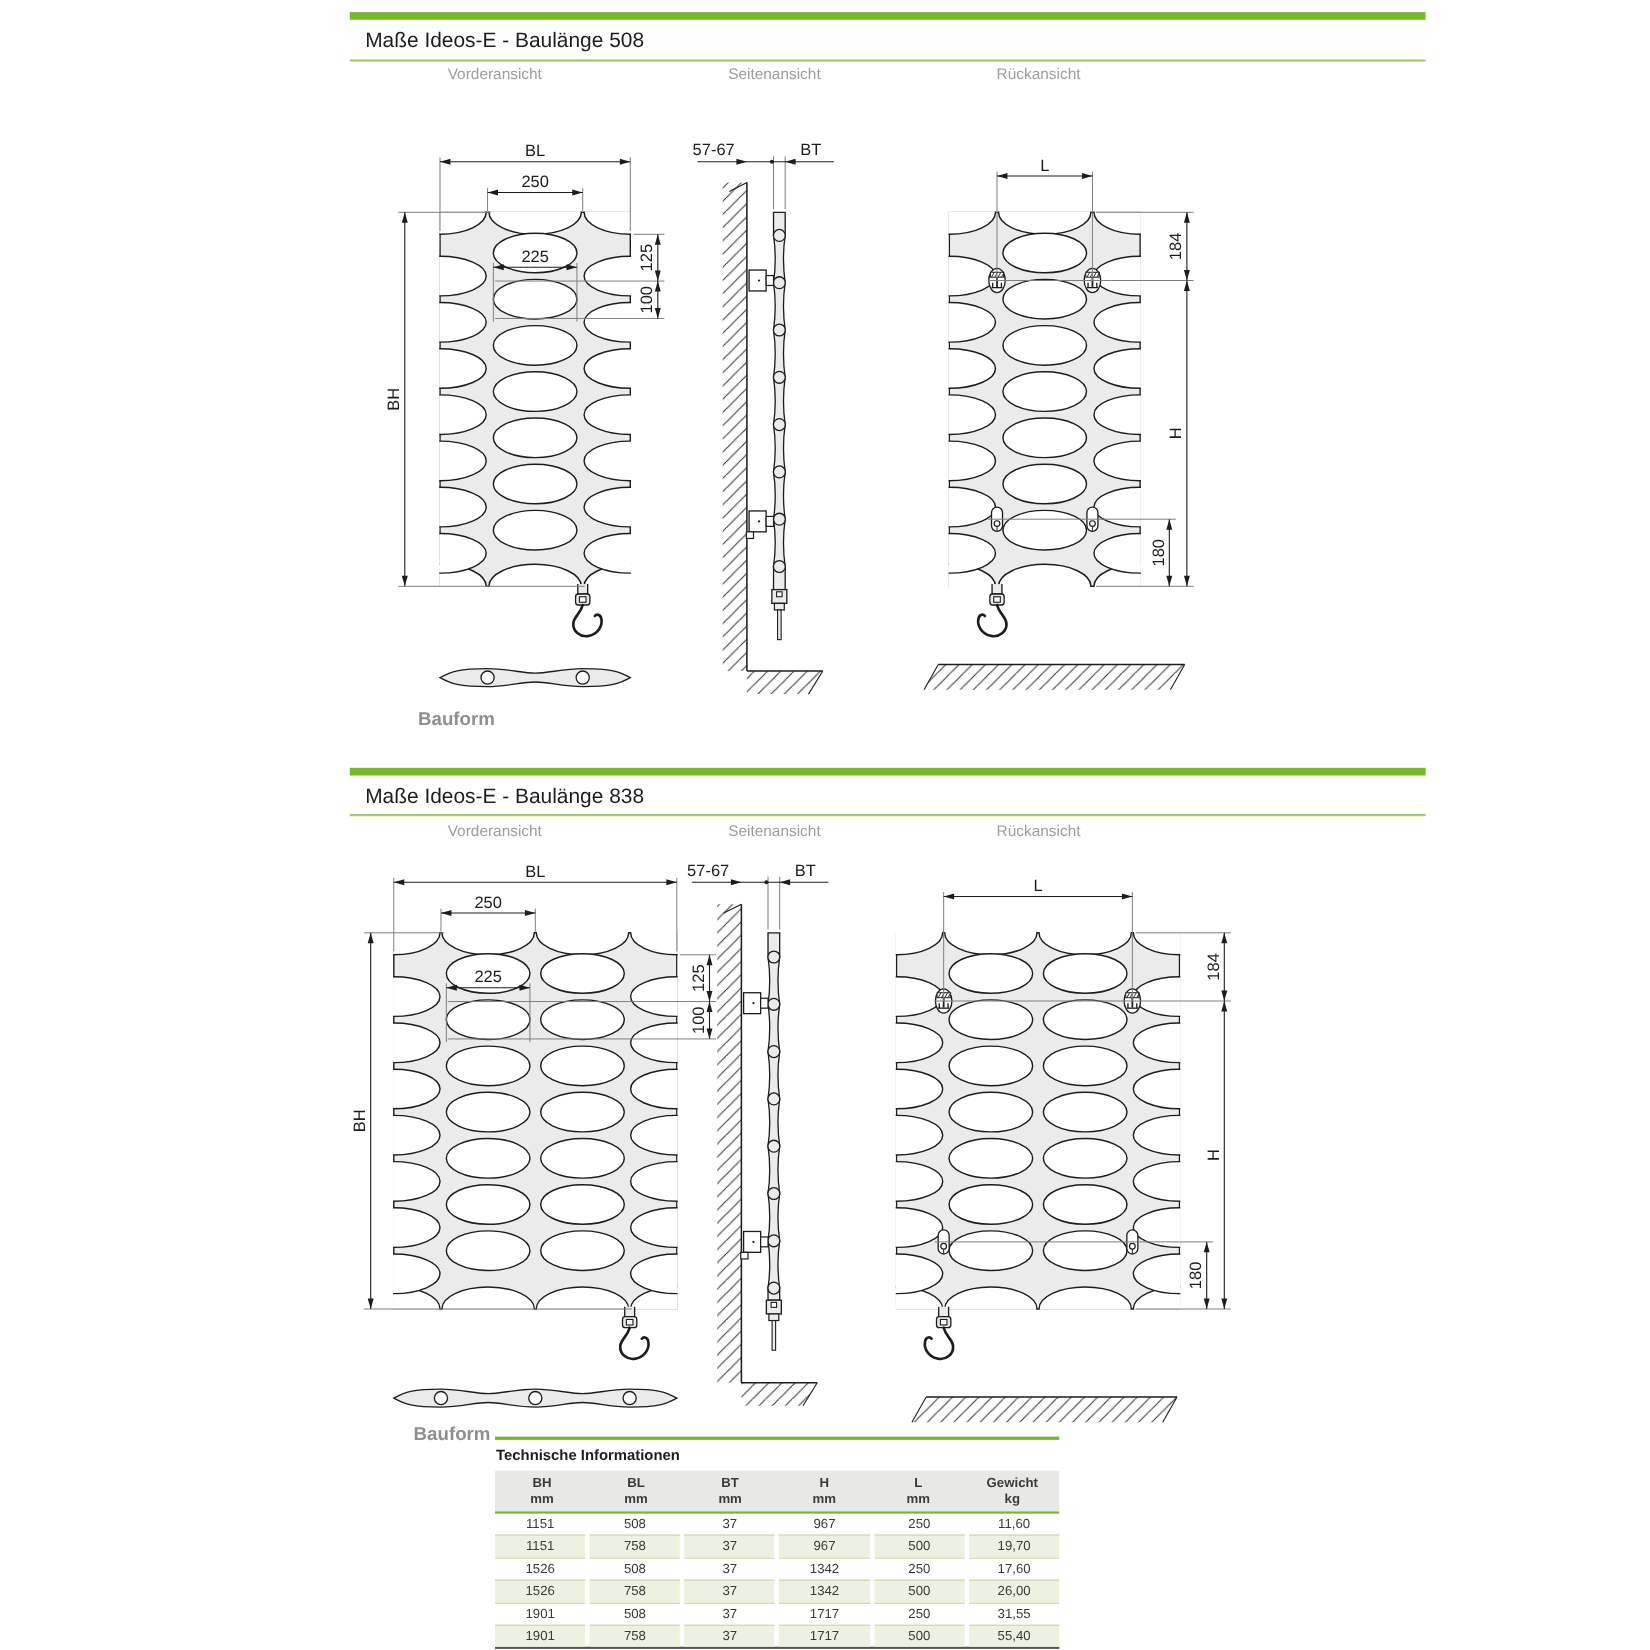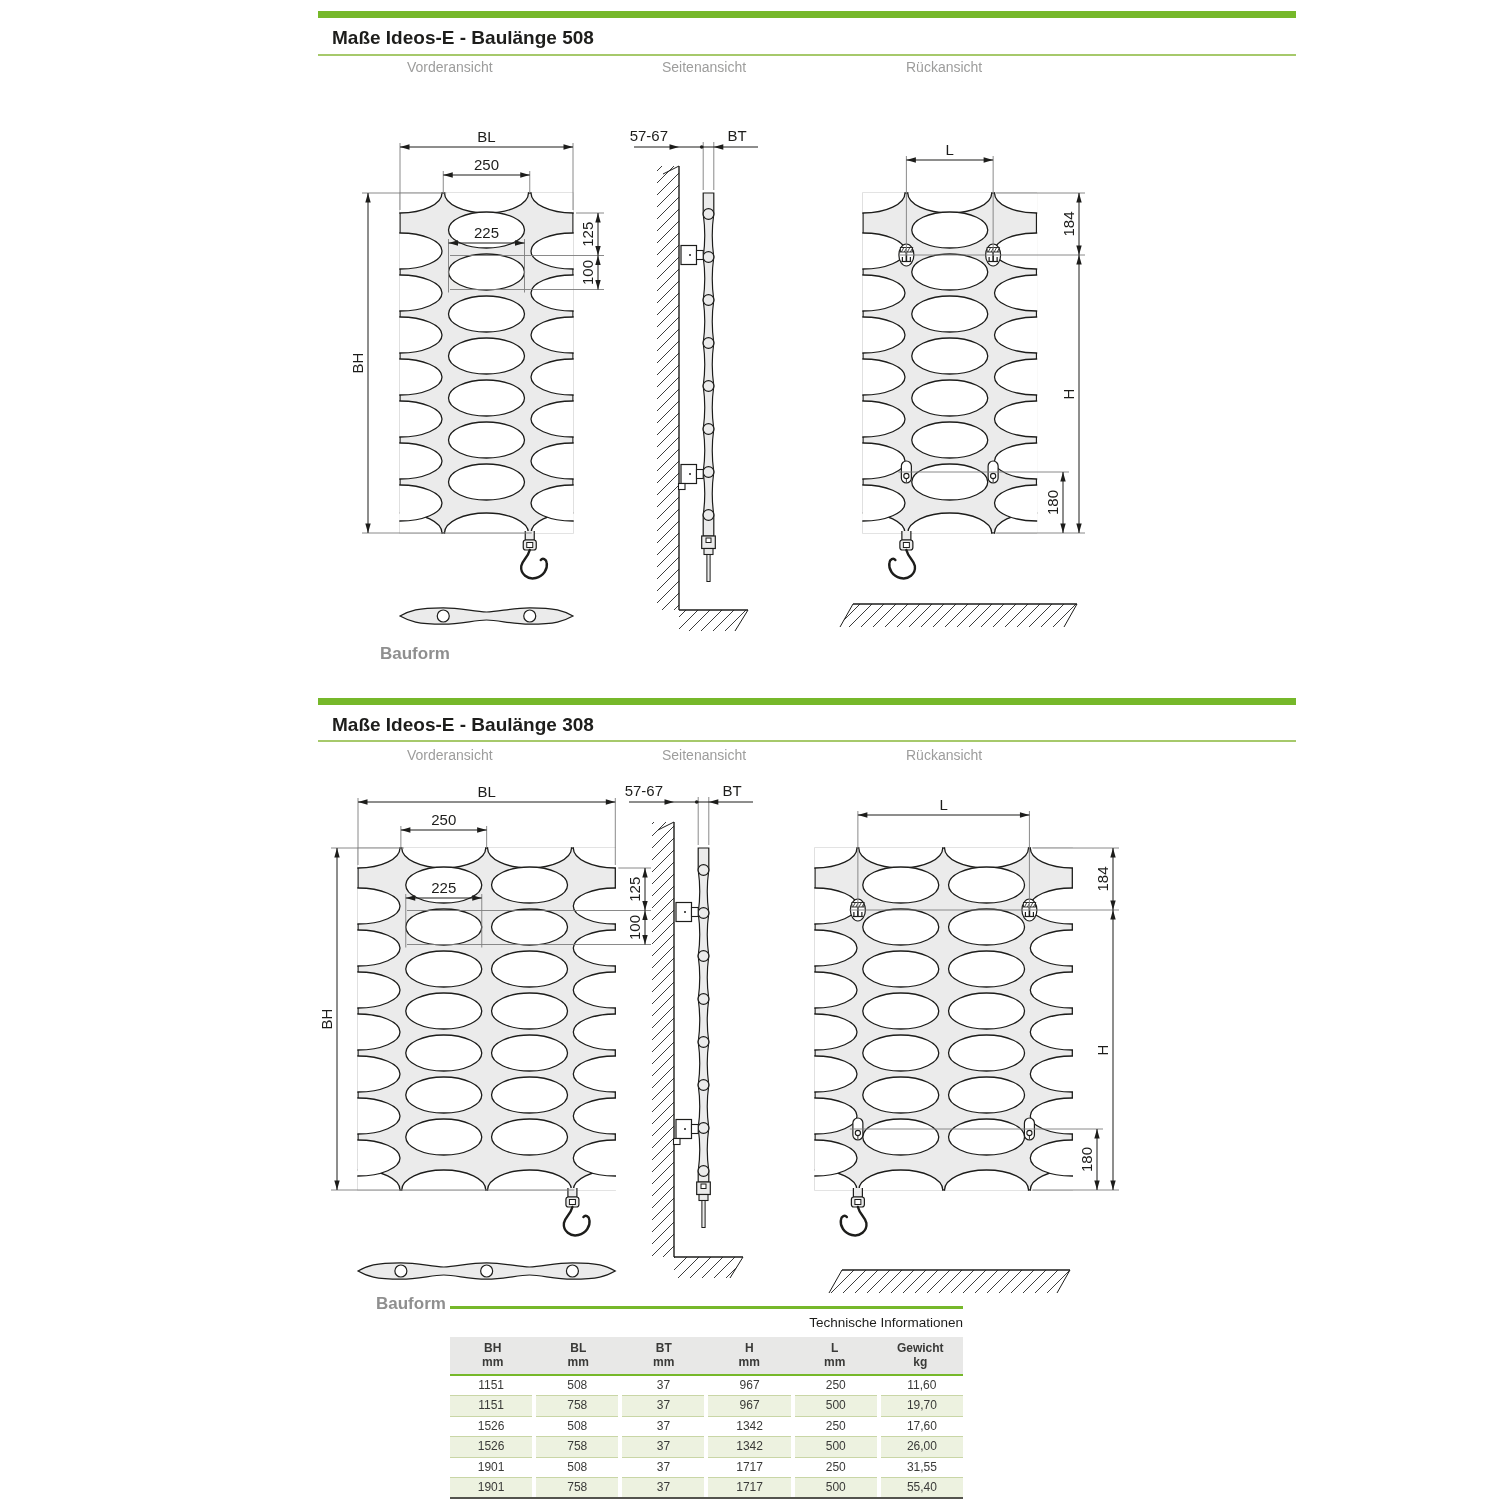--- a/index.html
+++ b/index.html
@@ -1,27 +1,27 @@
 <!DOCTYPE html>
 <html><head>
 <meta charset="utf-8">
 <style>
   html,body{margin:0;padding:0;background:#fff;}
   .page{position:relative;width:1500px;height:1500px;background:#fff;overflow:hidden;
         font-family:"Liberation Sans",sans-serif;color:#1d1d1b;}
   .accent-bar{position:absolute;left:318px;width:978px;height:7px;background:var(--green,#76b82a);}
-  .section-title{position:absolute;left:332px;margin:0;font-size:19px;font-weight:bold;color:#1d1d1b;}
+  .section-title{position:absolute;left:332px;margin:0;font-size:19px;font-weight:normal;color:#1d1d1b;}
   .section-rule{position:absolute;left:318px;width:978px;height:2px;background:var(--green-rule,#a6c96b);}
   .view-label{position:absolute;font-size:14px;color:var(--lbl,#9d9d9c);white-space:nowrap;}
   .bauform-label{position:absolute;font-size:17px;color:#8f8f8f;font-weight:bold;}
   #drawing{position:absolute;left:0;top:0;}
   #drawing text{font-family:"Liberation Sans",sans-serif;}
   #tech-table{position:absolute;left:450px;top:1306px;width:513px;}
   .tt-topline{height:3px;background:var(--green,#76b82a);}
-  .tt-title{margin:6px 0 7px 1px;font-size:13.5px;font-weight:normal;color:#1d1d1b;text-align:right;}
+  .tt-title{margin:6px 0 7px 1px;font-size:13.5px;font-weight:bold;color:#1d1d1b;}
   .tt-head{display:grid;grid-template-columns:repeat(6,1fr);background:var(--hdr-bg,#e8e8e7);
            text-align:center;font-size:12px;font-weight:bold;color:#3a3a38;padding:4px 0 5px 0;line-height:14px;}
   .tt-greenline{height:2px;background:var(--green,#76b82a);}
   .tt-row{display:grid;grid-template-columns:repeat(6,1fr);column-gap:4px;}
   .tt-row > div{text-align:center;font-size:12px;color:#3a3a38;line-height:19.4px;
                 border-top:1px solid var(--sep,#c9d6a6);}
   #tt-body .tt-row:first-child > div{border-top:none;}
   .tt-row.green > div{background:var(--row-green,#edf2e0);}
   .tt-bottomline{height:2px;background:#54544e;}
 </style>
@@ -568,21 +568,21 @@
 
   <div class="accent-bar" style="top:11px"></div>
   <h2 class="section-title" style="top:27px">Maße Ideos-E - Baulänge 508</h2>
   <div class="section-rule" style="top:54px"></div>
   <div class="view-label" style="left:407px;top:59px">Vorderansicht</div>
   <div class="view-label" style="left:662px;top:59px">Seitenansicht</div>
   <div class="view-label" style="left:906px;top:59px">Rückansicht</div>
   <div class="bauform-label" style="left:380px;top:644px">Bauform</div>
 
   <div class="accent-bar" style="top:698px"></div>
-  <h2 class="section-title" style="top:714px">Maße Ideos-E - Baulänge 308</h2>
+  <h2 class="section-title" style="top:714px">Maße Ideos-E - Baulänge 838</h2>
   <div class="section-rule" style="top:740px"></div>
   <div class="view-label" style="left:407px;top:747px">Vorderansicht</div>
   <div class="view-label" style="left:662px;top:747px">Seitenansicht</div>
   <div class="view-label" style="left:906px;top:747px">Rückansicht</div>
   <div class="bauform-label" style="left:376px;top:1294px">Bauform</div>
 
   <div id="tech-table">
     <div class="tt-topline"></div>
     <div class="tt-title">Technische Informationen</div>
     <div class="tt-head" id="tt-head">

